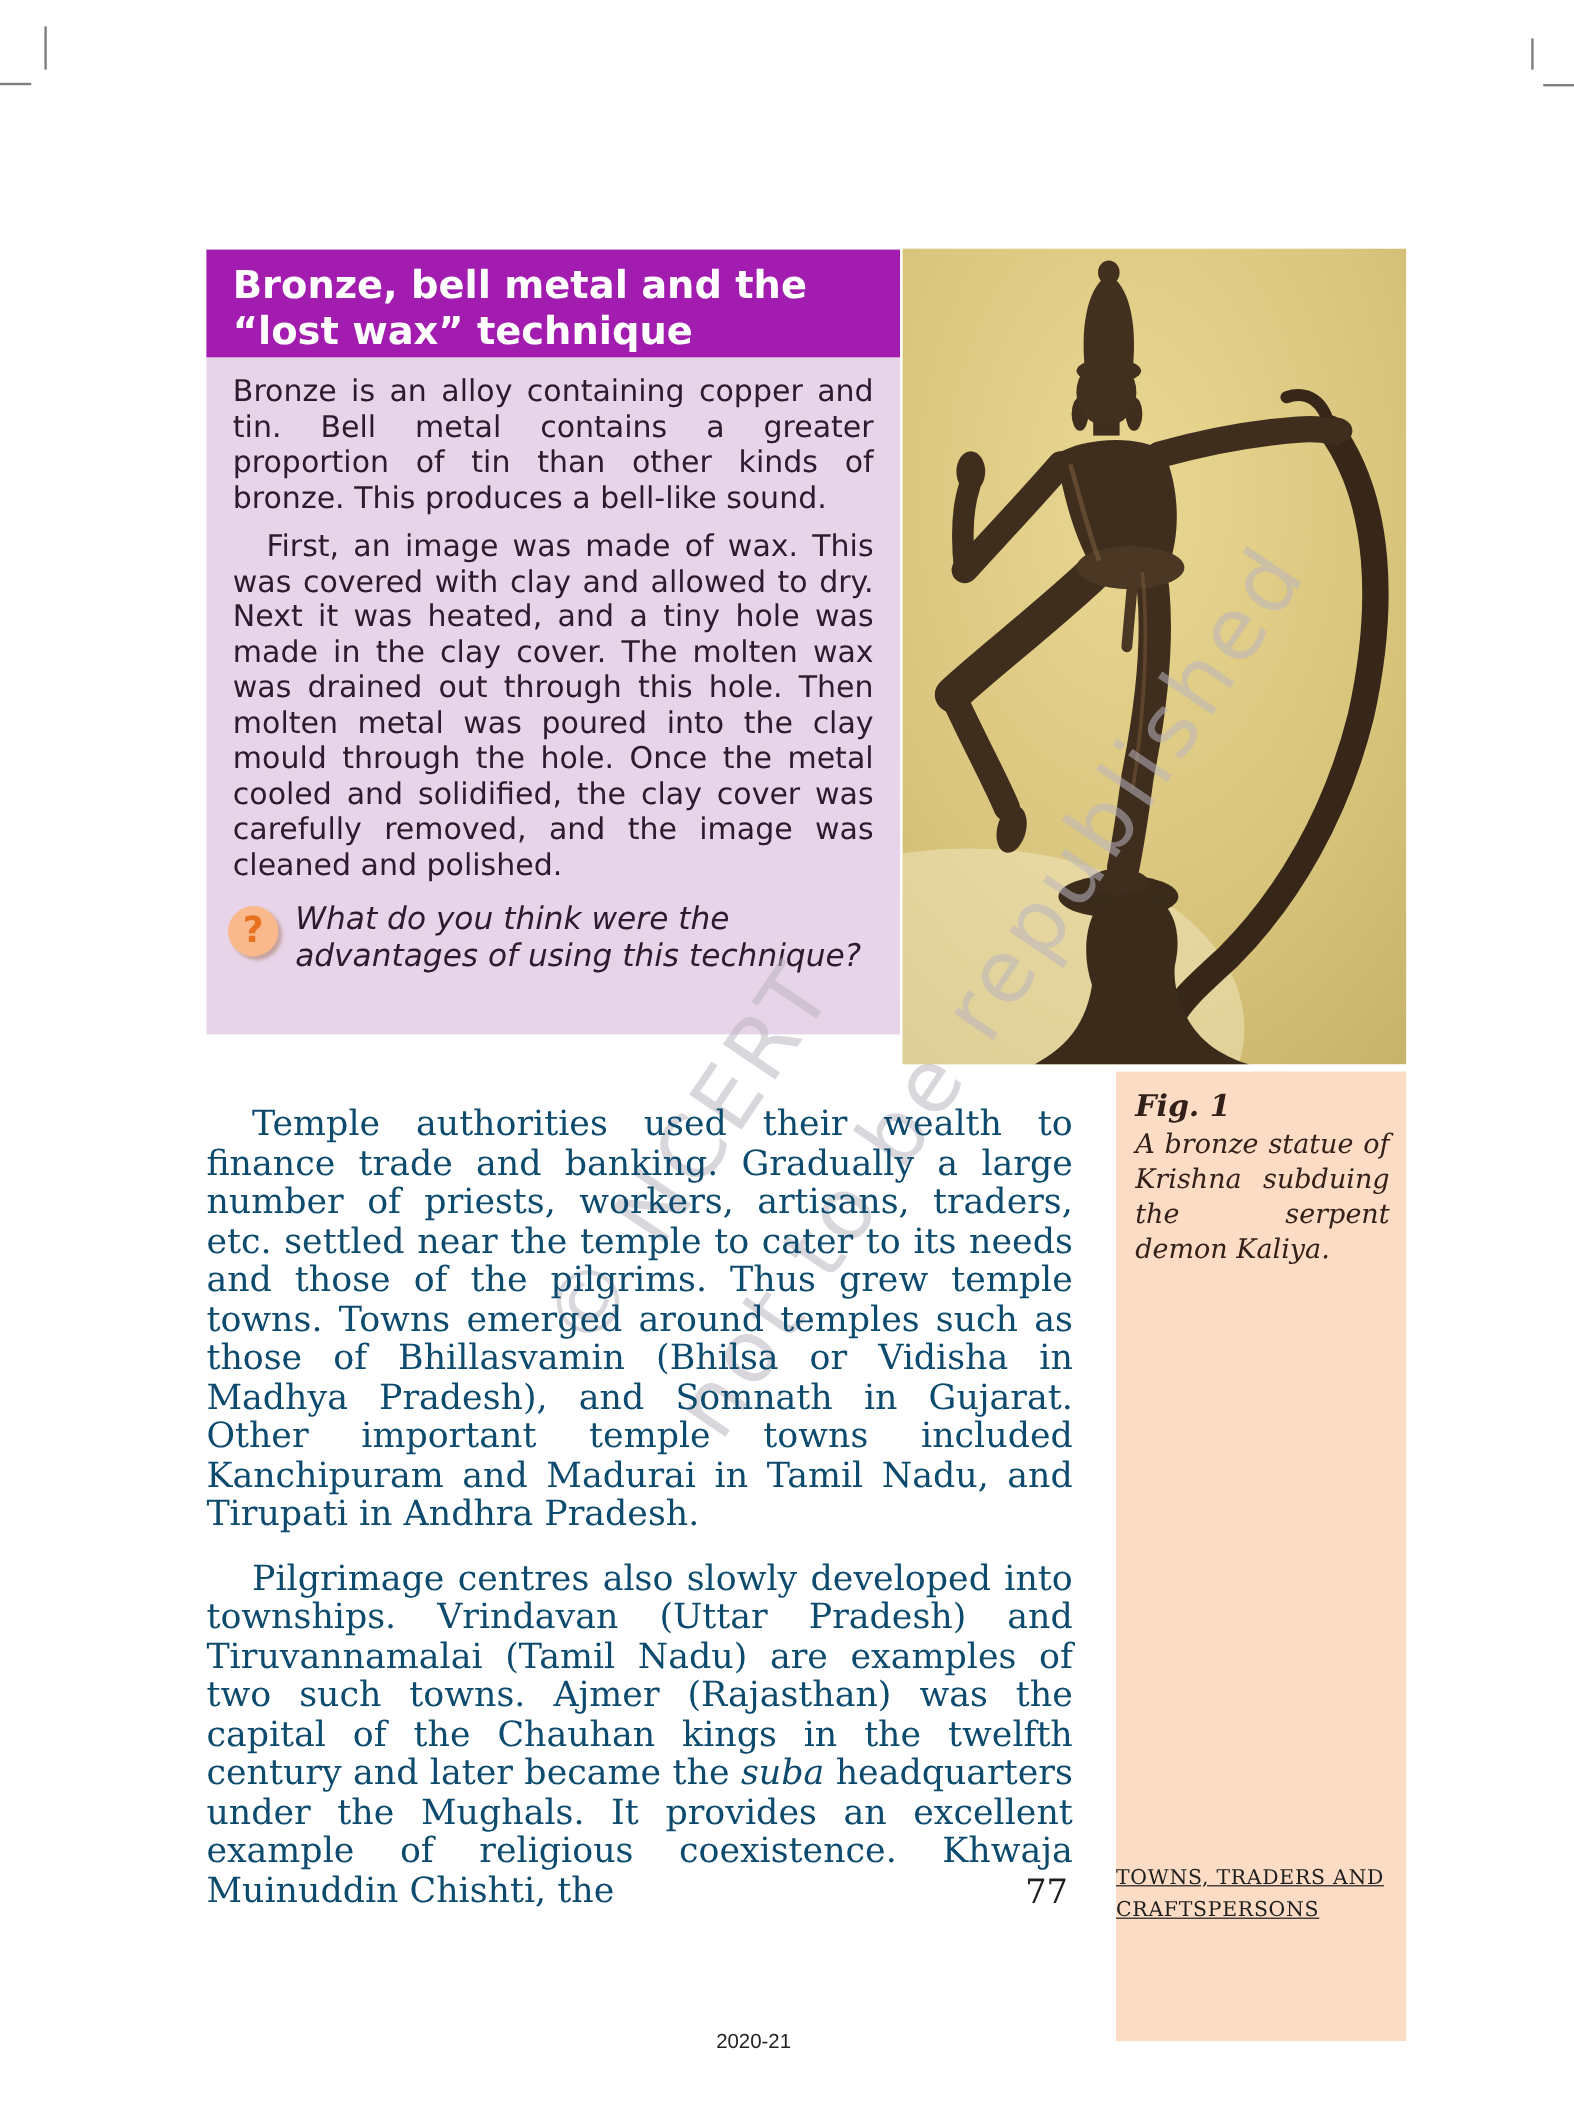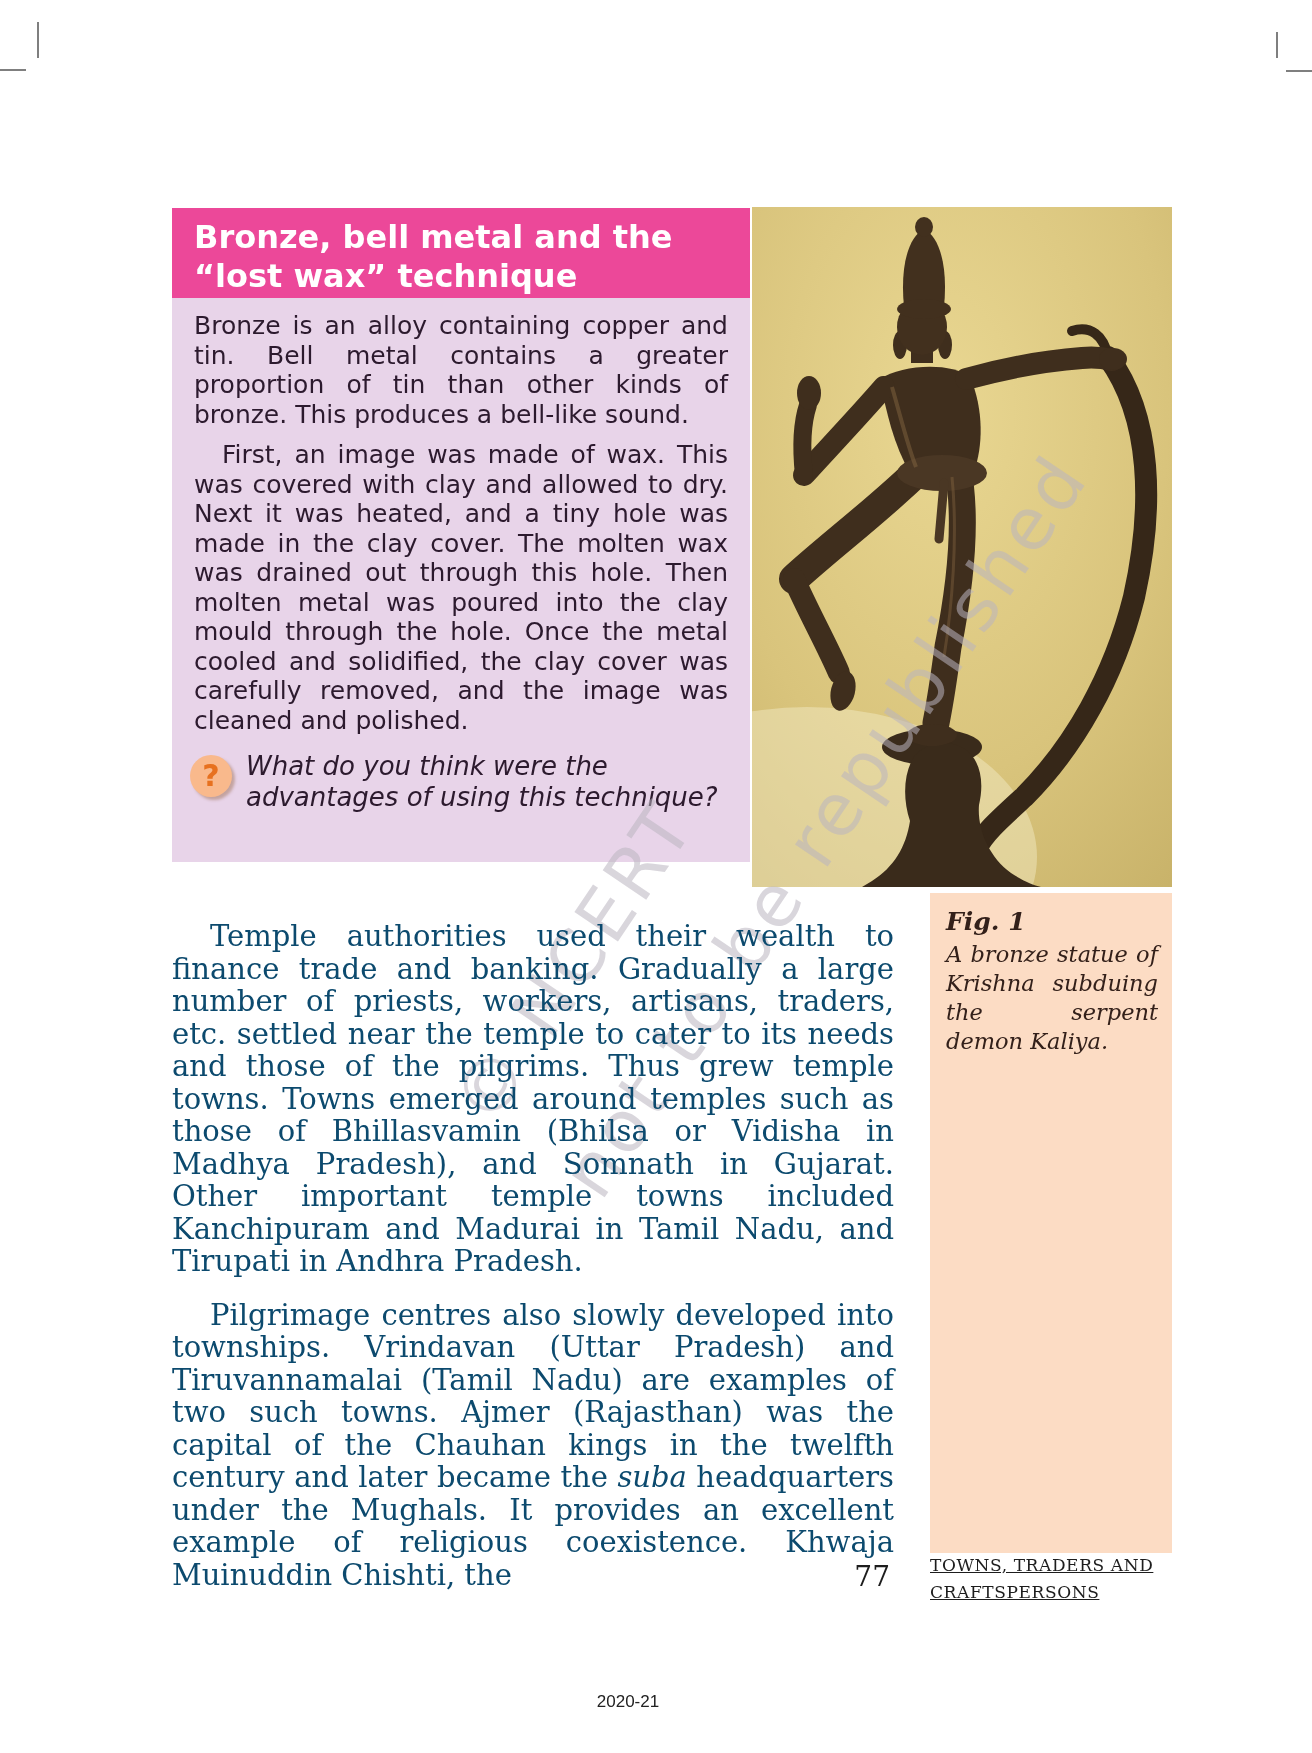--- a/index.html
+++ b/index.html
@@ -8,21 +8,21 @@
     width:1312px;height:1753px;
     background:#ffffff;
     overflow:hidden;
     font-family:"DejaVu Serif", serif;
   }
   
   .crop{position:absolute;background:#7f7f7f;}
   
   .infobox-header{
     position:absolute;left:172px;top:208px;width:578px;height:90px;
-    background:#ec4899;color:#ffffff;
+    background:#a21caf;color:#ffffff;
     font-family:"DejaVu Sans", sans-serif;
     font-weight:bold;font-size:32px;line-height:39px;
     padding:10px 0 0 22px;box-sizing:border-box;
   }
   .infobox-header span{display:block;}
   .infobox-body{
     position:absolute;left:172px;top:298px;width:578px;height:564px;
     background:#e8d4e9;color:#2c1a2e;
     font-family:"DejaVu Sans", sans-serif;
     font-size:25px;line-height:29.5px;
@@ -40,21 +40,21 @@
     font-family:"DejaVu Sans", sans-serif;
     font-weight:bold;font-size:30px;color:#e7711f;
     margin:4px 14px 0 -4px;
   }
   .q-text{font-style:italic;font-size:26px;line-height:31px;text-align:left;}
   
   .photo{position:absolute;left:752px;top:207px;width:420px;height:680px;}
   .photo svg{display:block;}
   
   .caption-box{
-    position:absolute;left:930px;top:893px;width:242px;height:660px;
+    position:absolute;left:930px;top:893px;width:242px;height:808px;
     background:#fcdcc4;color:#33201a;
     box-sizing:border-box;padding:14px 14px 3px 16px;
     font-family:"DejaVu Serif", serif;
   }
   .fig-label{font-style:italic;font-weight:bold;font-size:25px;margin:0 0 4px 0;}
   .fig-caption{font-style:italic;font-size:22.5px;line-height:29px;margin:0;text-align:justify;}
   
   .main-text{
     position:absolute;left:172px;top:920px;width:722px;
     color:#0c4a6e;font-size:29px;line-height:32.5px;

